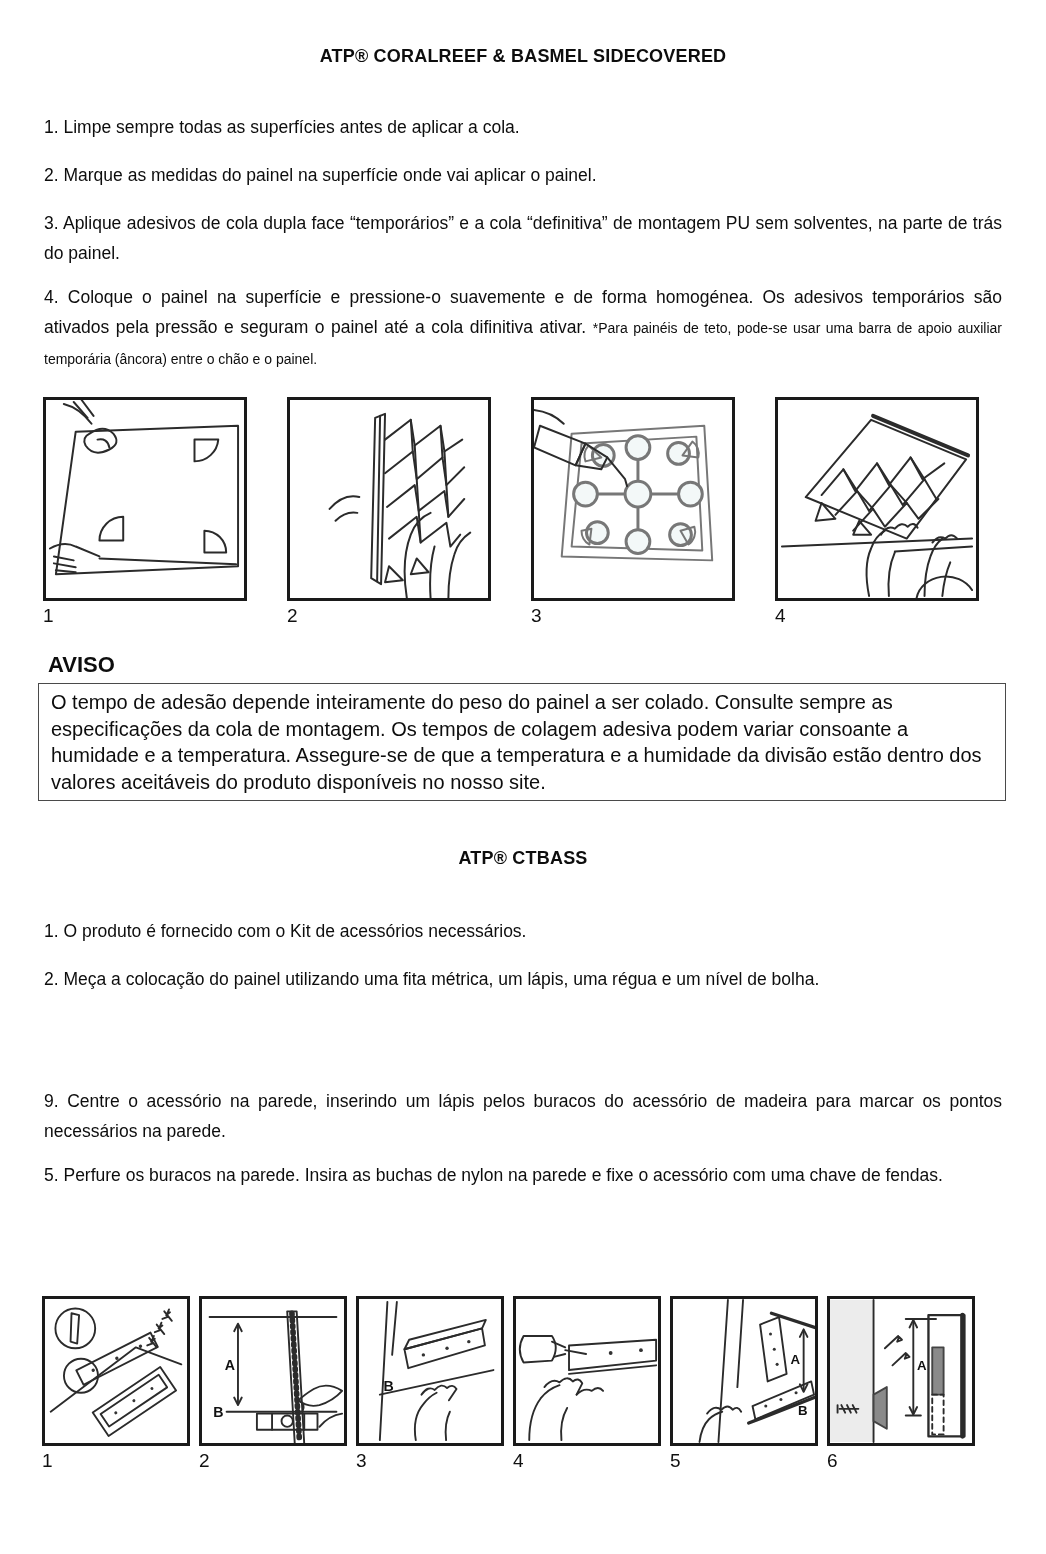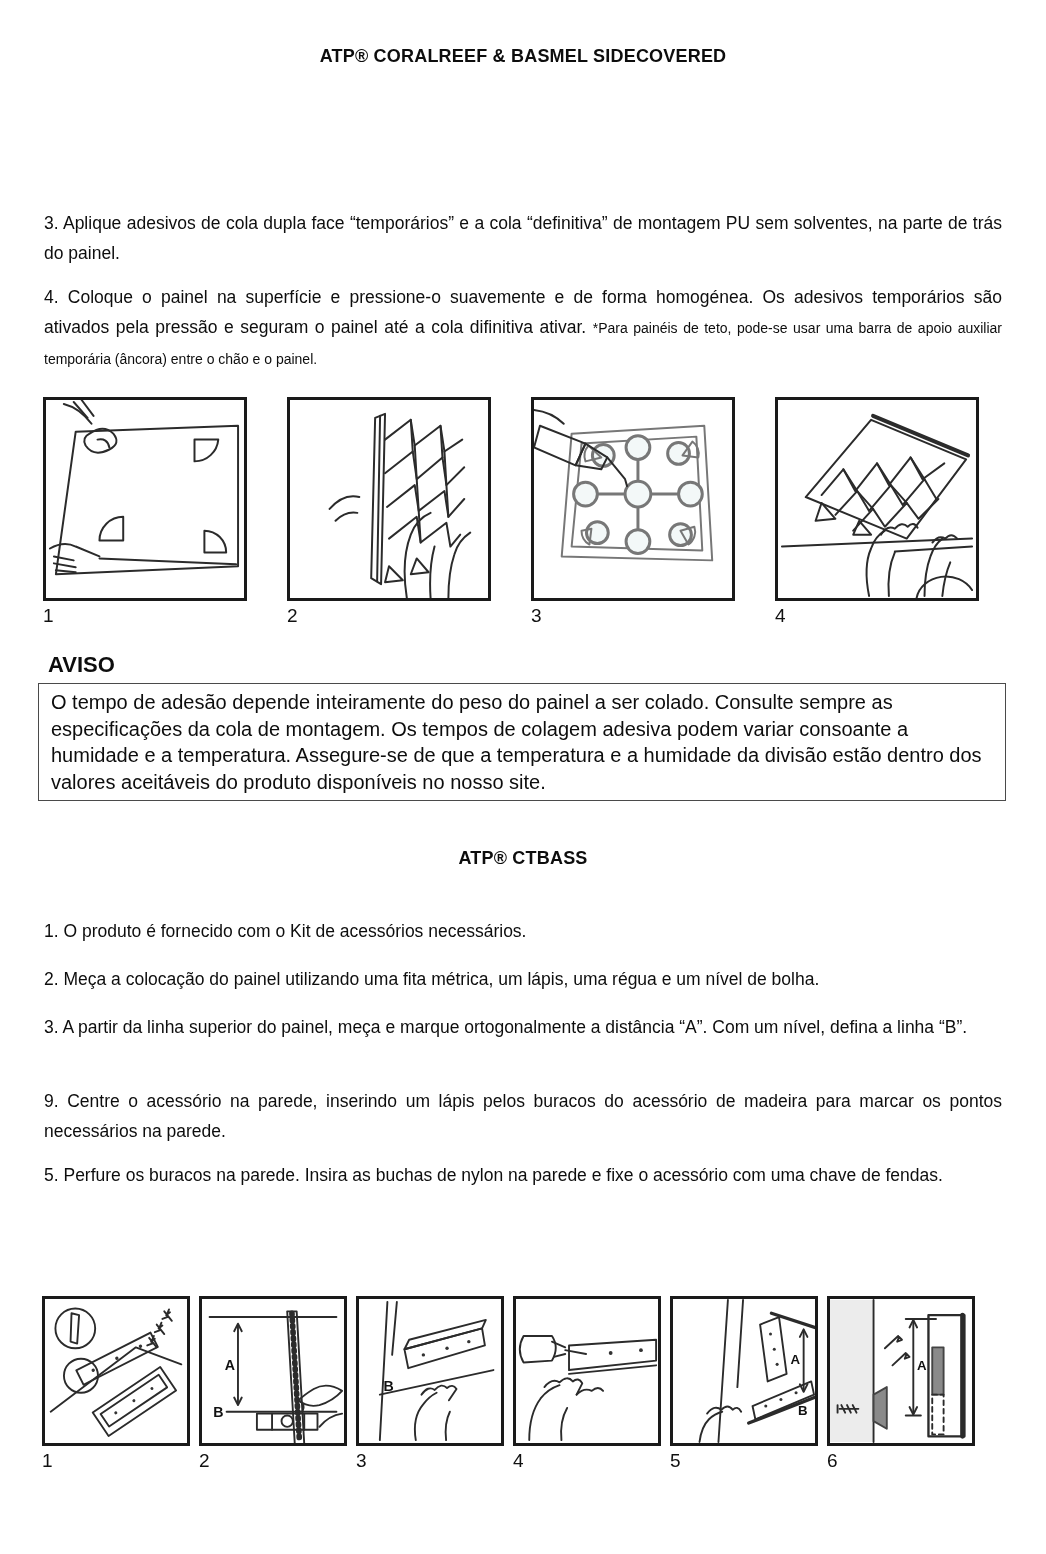--- a/index.html
+++ b/index.html
@@ -37,20 +37,22 @@
   .ill{display:block;width:100%;height:100%;}
   .ill *{stroke:#2b2b2b;stroke-width:2;fill:none;stroke-linecap:round;stroke-linejoin:round;}
 </style>
 </head>
 <body>
 
 <div class="page">
 
   <h1 class="sec-title" style="top:46px;">ATP® CORALREEF &amp; BASMEL SIDECOVERED</h1>
 
+  <p class="step" style="top:112px;">1. Limpe sempre todas as superfícies antes de aplicar a cola.</p>
+  <p class="step" style="top:160px;">2. Marque as medidas do painel na superfície onde vai aplicar o painel.</p>
   <p class="step just" style="top:208px;">3. Aplique adesivos de cola dupla face “temporários” e a cola “definitiva” de montagem PU sem solventes, na parte de trás do painel.</p>
   <p class="step just" style="top:282px;"><span>4. Coloque o painel na superfície e pressione-o suavemente e de forma homogénea. Os adesivos temporários são ativados pela pressão e seguram o painel até a cola difinitiva ativar.</span> <span class="small-note">*Para painéis de teto, pode-se usar uma barra de apoio auxiliar temporária (âncora) entre o chão e o painel.</span></p>
 
   <div class="figrow figrow1">
 
     <div class="fig">
       <div class="fig-box">
         <svg class="ill" viewBox="0 0 200 200">
           <polygon points="30,32 194,26 194,168 10,176"></polygon>
           <path d="M150,62 A24,24 0 0 0 174,40 L150,40 Z"></path>
@@ -141,21 +143,20 @@
     </div>
   </div>
 
   <h2 class="warn-head">AVISO</h2>
   <div class="warn-box">O tempo de adesão depende inteiramente do peso do painel a ser colado. Consulte sempre as especificações da cola de montagem. Os tempos de colagem adesiva podem variar consoante a humidade e a temperatura. Assegure-se de que a temperatura e a humidade da divisão estão dentro dos valores aceitáveis do produto disponíveis no nosso site.</div>
 
   <h1 class="sec-title" style="top:848px;">ATP® CTBASS</h1>
 
   <p class="step" style="top:916px;">1. O produto é fornecido com o Kit de acessórios necessários.</p>
   <p class="step" style="top:964px;">2. Meça a colocação do painel utilizando uma fita métrica, um lápis, uma régua e um nível de bolha.</p>
-  <p class="step just" style="top:1012px;">3. A partir da linha superior do painel, meça e marque ortogonalmente a distância “A”. Com um nível, defina a linha “B”.</p>
   <p class="step just" style="top:1086px;">9. Centre o acessório na parede, inserindo um lápis pelos buracos do acessório de madeira para marcar os pontos necessários na parede.</p>
   <p class="step just" style="top:1160px;">5. Perfure os buracos na parede. Insira as buchas de nylon na parede e fixe o acessório com uma chave de fendas.</p>
 
   <div class="figrow figrow2">
 
     <div class="fig">
       <div class="fig-box">
         <svg class="ill" viewBox="0 0 150 150">
           <circle cx="32" cy="30" r="21"></circle>
           <polygon points="28,14 36,16 34,46 27,44"></polygon>

